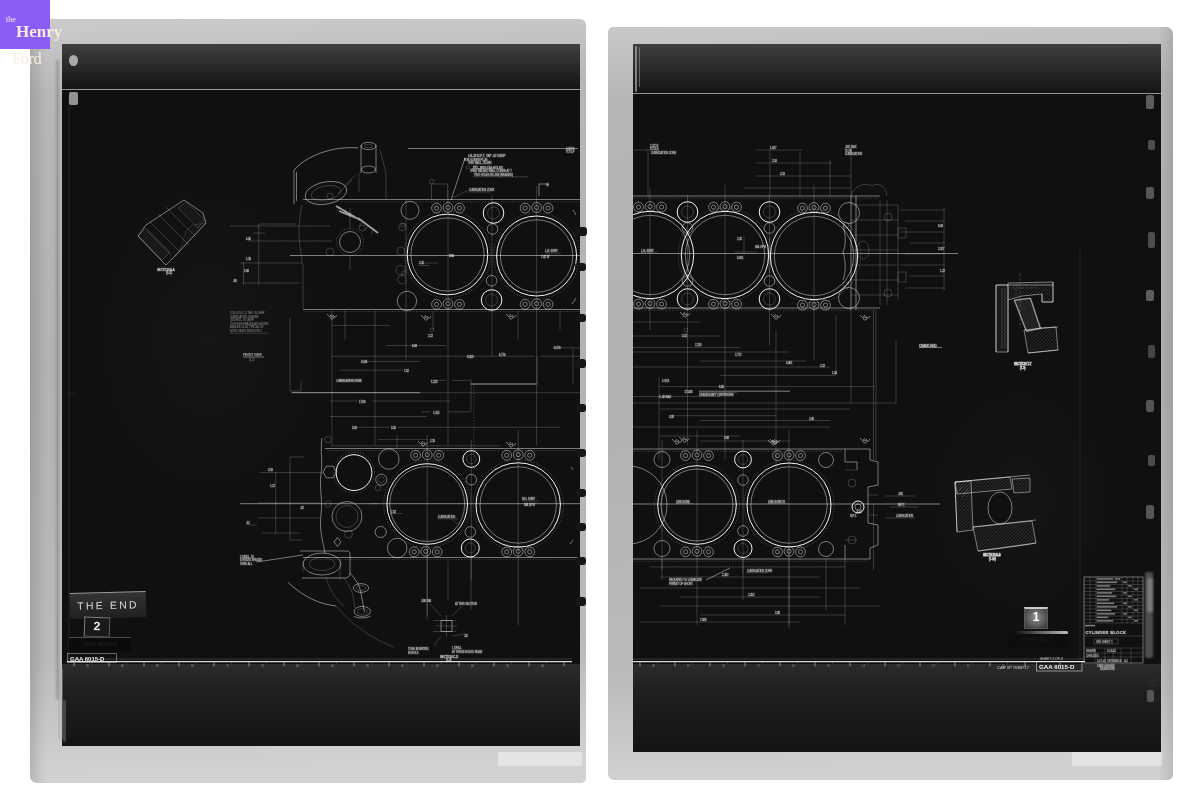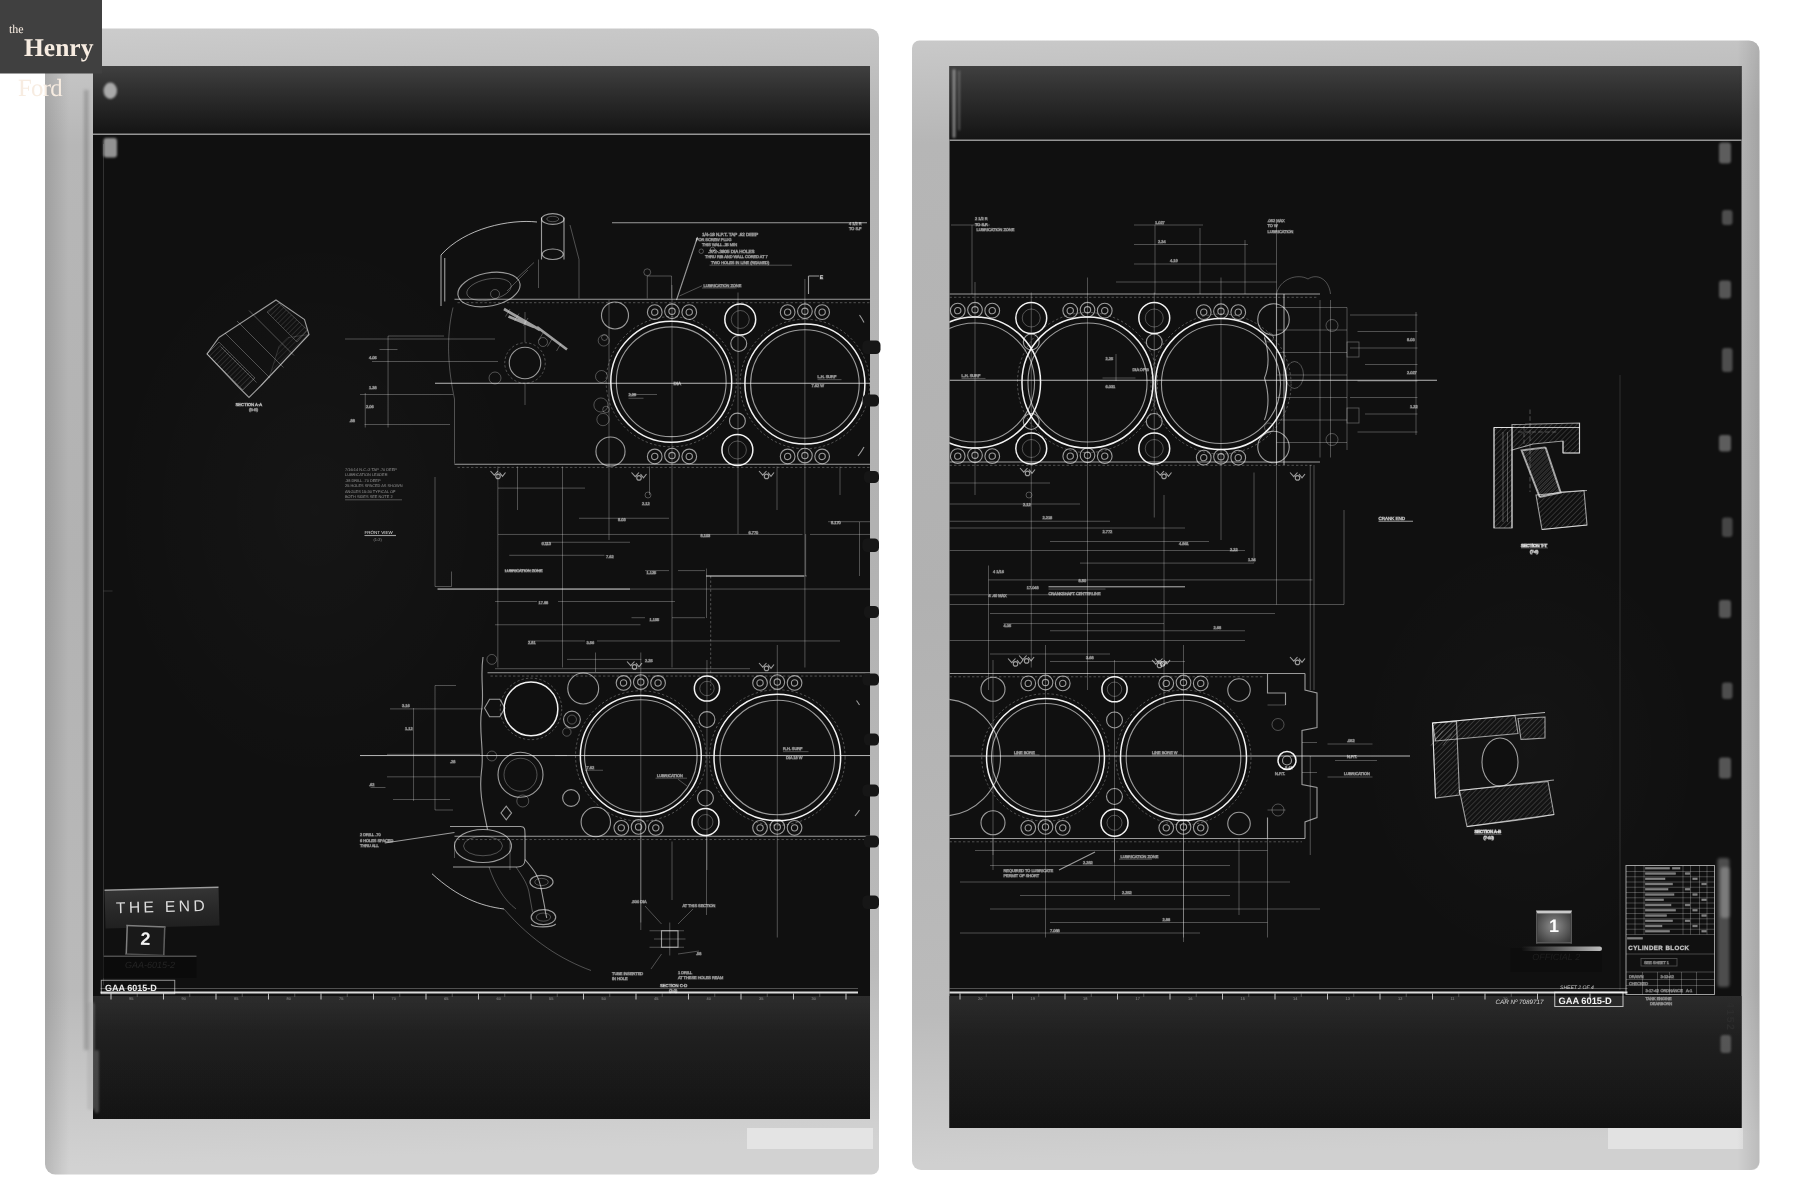--- a/index.html
+++ b/index.html
@@ -680,17 +680,17 @@
 <div class="emark" style="left:1146px;top:400px;width:8px;height:12px;opacity:.45"></div>
 <div class="emark" style="left:1148px;top:455px;width:7px;height:11px;opacity:.4"></div>
 <div class="emark" style="left:1146px;top:505px;width:8px;height:14px;opacity:.45"></div>
 <div class="emark" style="left:1145px;top:572px;width:8px;height:86px;opacity:.4;filter:blur(1.2px)"></div>
 <div class="emark" style="left:1147px;top:578px;width:6px;height:34px;opacity:.5;filter:blur(1px)"></div>
 <div class="emark" style="left:1147px;top:690px;width:7px;height:12px;opacity:.4"></div>
 
 <div class="abs" style="left:1146px;top:668px;width:10px;height:30px;color:#2c2c2c;font-weight:bold;font-size:7px;writing-mode:vertical-rl;letter-spacing:1px">4152</div>
 </div>
 
-<div class="abs" style="left:0;top:0;width:68px;height:49px;background:#404040;color:#f7ece1;font-family:'Liberation Serif',serif">
+<div class="abs" style="left:0;top:0;width:50px;height:49px;background:#8b5cf6;color:#f7ece1;font-family:'Liberation Serif',serif">
 <div class="abs" style="left:6px;top:15px;font-size:8px;">the</div>
 <div class="abs" style="left:16px;top:21.5px;font-size:17px;font-weight:bold">Henry</div>
 <div class="abs" style="left:12px;top:49px;font-size:16.5px;font-weight:normal;letter-spacing:-.5px">Ford</div>
 </div>
 
 </body></html>

